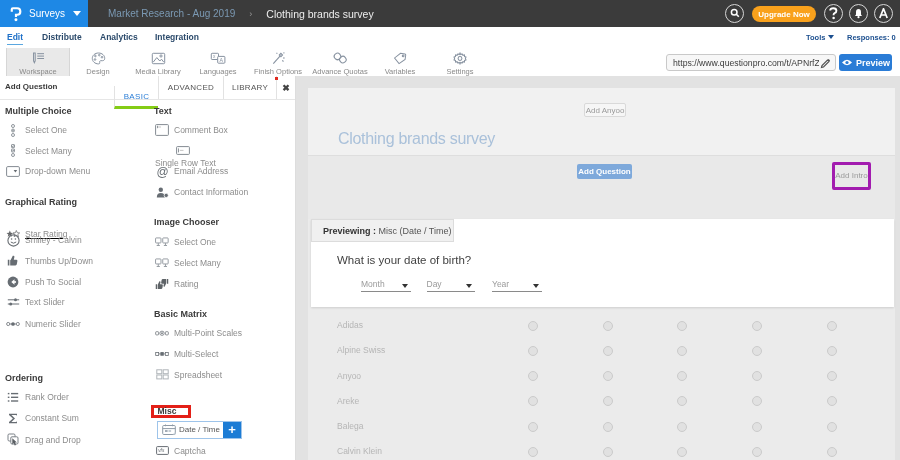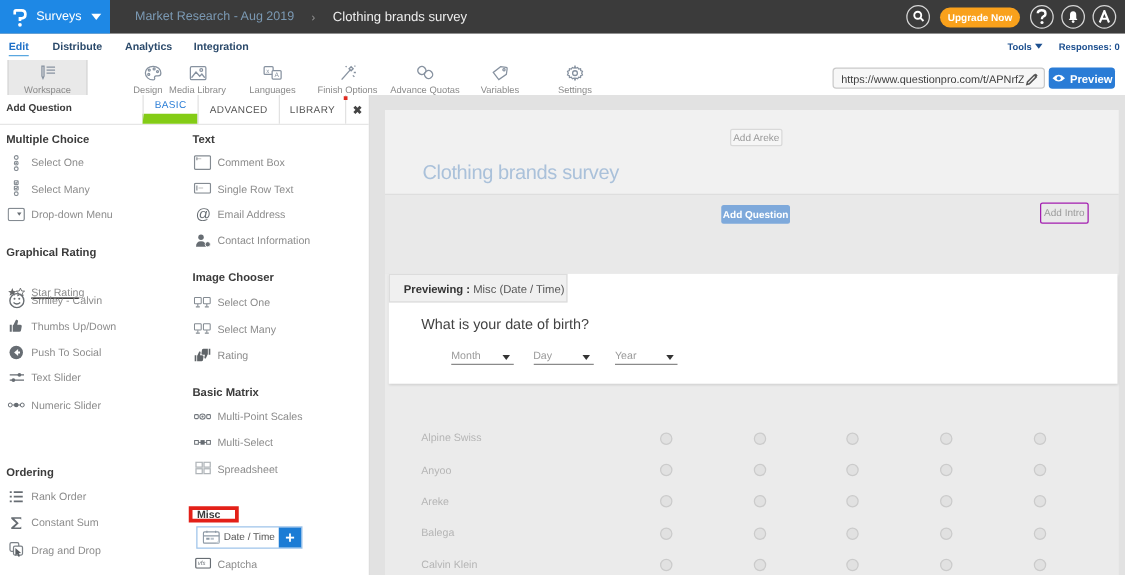--- a/index.html
+++ b/index.html
@@ -35,41 +35,41 @@
 #urlbox { position:absolute; left:666px; top:6px; width:170px; height:17px; background:#f7f7f7; border:1px solid #c9c9c9; border-radius:3px; font-size:8.7px; color:#3c3c3c; display:flex; align-items:center; padding-left:6px; white-space:nowrap; }
 #urlbox .utxt { display:inline-block; width:146px; overflow:hidden; }
 #prevbtn { position:absolute; left:839px; top:6px; width:53px; height:17px; background:#2a7cd6; border-radius:3px; color:#fff; font-size:9px; font-weight:bold; display:flex; align-items:center; justify-content:center; }
 #redtick { position:absolute; left:275px; top:76.5px; width:2.5px; height:3.5px; background:#e02b20; z-index:9; }
 
 
 #lpanel { position:absolute; left:0; top:76px; width:296px; height:384px; background:#fff; border-right:1px solid #ddd; }
 #lphead { position:absolute; left:0; top:0; width:295px; height:24px; border-bottom:1px solid #e6e6e6; }
 #lphead .ttl { position:absolute; left:5px; top:6px; font-size:8px; font-weight:bold; color:#3b3b3b; }
 .lptab { position:absolute; top:0; height:23px; display:flex; align-items:center; justify-content:center; font-size:8px; letter-spacing:0.3px; color:#555; border-left:1px solid #e2e2e2; }
-.lptab.basic { color:#2a7dd6; border-bottom:8px solid #84cc16; }
+.lptab.basic { color:#2a7dd6; border-bottom:3px solid #84cc16;margin-top:10px; }
 .lpx { position:absolute; top:0; height:23px; display:flex; align-items:center; justify-content:center; border-left:1px solid #e2e2e2; color:#444; font-size:9px; font-weight:bold; }
 .sechead { position:absolute; font-size:9px; font-weight:bold; color:#3b3b3b; white-space:nowrap; }
 .item { position:absolute; display:flex; align-items:center; height:14px; white-space:nowrap; }
 .item .ic { width:14px; height:14px; display:flex; align-items:center; justify-content:center; flex:none; margin-right:5px; }
 .item .lbl { font-size:8.5px; color:#8c8c8c; }
 
 #miscbox { position:absolute; left:151px; top:328.5px; width:40px; height:13px; border:3px solid #e32018; background:#fff; display:flex; align-items:center; }
 #miscbox span { margin-left:3.5px; font-size:8.5px; font-weight:bold; color:#3b3b3b; line-height:1; }
 #dtrow { position:absolute; left:157px; top:344.5px; width:85px; height:18px; border:1px solid #9ec4ea; background:#fff; }
 #dtrow .plus { position:absolute; right:0; top:0; width:18px; height:16px; background:#1c7cd5; color:#fff; font-size:13px; font-weight:bold; display:flex; align-items:center; justify-content:center; }
 
 
 #main { position:absolute; left:296px; top:76px; width:604px; height:384px; background:#e2e2e2; }
 #sec1 { position:absolute; left:12px; top:12px; width:587px; height:68px; background:#f1f1f1; border-bottom:1px solid #dedede; }
 #sec2 { position:absolute; left:12px; top:80px; width:587px; height:63px; background:#e9e9e9; }
 #mxarea { position:absolute; left:12px; top:143px; width:587px; height:241px; background:#ebebeb; }
 #addlogo { position:absolute; left:276px; top:15px; width:42px; height:14px; border:1px solid #d9d9d9; border-radius:2px; background:#f6f6f6; color:#9a9a9a; font-size:8px; display:flex; align-items:center; justify-content:center; }
 #svtitle { position:absolute; left:30px; top:41.5px; font-size:16px; color:#aac1da; letter-spacing:-0.3px; }
 #addq { position:absolute; left:269px; top:7.5px; width:55px; height:15.5px; background:#7ea9db; border-radius:2px; color:#fff; font-size:8px; font-weight:bold; display:flex; align-items:center; justify-content:center; white-space:nowrap; }
-#addintro { position:absolute; left:524px; top:5.5px; width:39px; height:17px; border:1px solid #a21caf; border-radius:2px; color:#9b9b9b; font-size:8px; display:flex; align-items:center; justify-content:center; }
+#addintro { position:absolute; left:524px; top:5.5px; width:39px; height:28px; border:3px solid #a21caf; border-radius:2px; color:#9b9b9b; font-size:8px; display:flex; align-items:center; justify-content:center; }
 #wpanel { position:absolute; left:15px; top:143px; width:583px; height:87.5px; background:#fff; box-shadow:0 1px 2px rgba(0,0,0,0.12); }
 #ptab { position:absolute; left:0px; top:0px; width:143px; height:23px; background:#f0f0f0; border:1px solid #dcdcdc; display:flex; align-items:center; font-size:9px; color:#555; padding-left:11px; white-space:nowrap; }
 #ptab b { color:#333; }
 #question { position:absolute; left:26px; top:35px; font-size:11.5px; color:#424242; }
 .sel { position:absolute; top:60px; height:13px; border-bottom:1px solid #8a8a8a; font-size:8.5px; color:#9a9a9a;margin-left:21px; }
 .sel .scaret { position:absolute; right:3px; top:5px; width:0; height:0; border-left:3.5px solid transparent; border-right:3.5px solid transparent; border-top:4px solid #333; }
 .mrow { position:absolute; left:0; width:587px; height:25.3px; }
 .mrow .mlbl { position:absolute; left:29px; top:7px; font-size:8.5px; color:#b5b5b5; }
 .radio { position:absolute; top:7.6px; width:10px; height:10px; border-radius:50%; background:#e1e1e1; border:1px solid #cbcbcb; }
 </style>
@@ -130,21 +130,21 @@
     <svg width="16" height="14" viewBox="0 0 16 14">
         <g stroke="#8792a0" stroke-width="1.1" fill="none">
           <path d="M3.2 1 L3.2 9.5 L4.1 11.6 L5 9.5 L5 1 Z"></path>
           <line x1="7.2" y1="1.8" x2="14.5" y2="1.8"></line>
           <line x1="7.2" y1="4.4" x2="14.5" y2="4.4"></line>
           <line x1="7.2" y1="7" x2="14.5" y2="7"></line>
         </g>
       </svg>
     <span class="tlabel">Workspace</span>
   </div>
-  <div class="titem" style="left:66px;align-items:flex-end;">
+  <div class="titem" style="left:66px;">
     <svg width="15" height="13" viewBox="0 0 15 13">
         <g stroke="#8792a0" stroke-width="1" fill="none">
           <path d="M7.5 1 C3.9 1 1.3 3.4 1.3 6.4 C1.3 9.4 3.9 11.9 7.5 11.9 C8.5 11.9 9 11.3 8.7 10.4 C8.3 9.5 8.9 8.7 9.9 8.7 L11.6 8.7 C12.9 8.7 13.7 7.7 13.7 6.4 C13.7 3.4 11.1 1 7.5 1 Z"></path>
           <circle cx="4.4" cy="4" r="0.8"></circle>
           <circle cx="8.3" cy="3.1" r="0.8"></circle>
           <circle cx="11" cy="5.2" r="0.8"></circle>
           <circle cx="4" cy="7.5" r="0.8"></circle>
         </g>
       </svg>
     <span class="tlabel">Design</span>
@@ -377,21 +377,21 @@
       <div class="item" style="left: 155px; top: 47.3px;">
         <span class="ic">
           <svg width="14" height="12" viewBox="0 0 14 12">
             <rect x="0.6" y="0.6" width="12.8" height="10.8" rx="0.8" fill="none" stroke="#848b92" stroke-width="1"></rect>
             <line x1="2.5" y1="3" x2="6" y2="3" stroke="#c0c0c0" stroke-width="0.9"></line>
             <line x1="2.5" y1="1.8" x2="2.5" y2="4.2" stroke="#848b92" stroke-width="0.9"></line>
           </svg>
         </span>
         <span class="lbl">Comment Box</span>
       </div>
-      <div class="item" style="left: 155px; top: 67.6px;">
+      <div class="item" style="left: 155px; top: 67.6px; flex-direction: column;">
         <span class="ic">
           <svg width="14" height="9" viewBox="0 0 14 9">
             <rect x="0.6" y="0.6" width="12.8" height="7.8" rx="0.8" fill="none" stroke="#848b92" stroke-width="1"></rect>
             <line x1="2.5" y1="2.4" x2="2.5" y2="6.4" stroke="#848b92" stroke-width="0.9"></line>
             <line x1="3.8" y1="4.4" x2="7.5" y2="4.4" stroke="#c0c0c0" stroke-width="0.9"></line>
           </svg>
         </span>
         <span class="lbl">Single Row Text</span>
       </div>
       <div class="item" style="left: 155px; top: 88.3px;">
@@ -520,28 +520,36 @@
         <rect x="6.5" y="6.2" width="2.6" height="1.6" fill="#b9c2cb"></rect>
         <path d="M10.5 10.5 L13.3 10.5 L13.3 8 Z" fill="#c9d2da"></path>
       </svg>
     <span style="position:absolute; left:21px; top:3.5px; font-size:8px; color:#555;">Date / Time</span>
     <div class="plus">+</div>
   </div>
 </div>
 
 <div id="main">
   <div id="sec1">
-    <div id="addlogo">Add Areke</div>
+    <div id="addlogo">Add Anyoo</div>
     <div id="svtitle">Clothing brands survey</div>
   </div>
   <div id="sec2">
     <div id="addq">Add Question</div>
     <div id="addintro">Add Intro</div>
   </div>
   <div id="mxarea">
+      <div class="mrow" style="top: 93.95px;">
+        <span class="mlbl">Adidas</span>
+        <span class="radio" style="left:220px;"></span>
+        <span class="radio" style="left:294.7px;"></span>
+        <span class="radio" style="left:369.3px;"></span>
+        <span class="radio" style="left:444px;"></span>
+        <span class="radio" style="left:518.7px;"></span>
+      </div>
       <div class="mrow" style="top: 119.25px;">
         <span class="mlbl">Alpine Swiss</span>
         <span class="radio" style="left:220px;"></span>
         <span class="radio" style="left:294.7px;"></span>
         <span class="radio" style="left:369.3px;"></span>
         <span class="radio" style="left:444px;"></span>
         <span class="radio" style="left:518.7px;"></span>
       </div>
       <div class="mrow" style="top: 144.55px;">
         <span class="mlbl">Anyoo</span>

